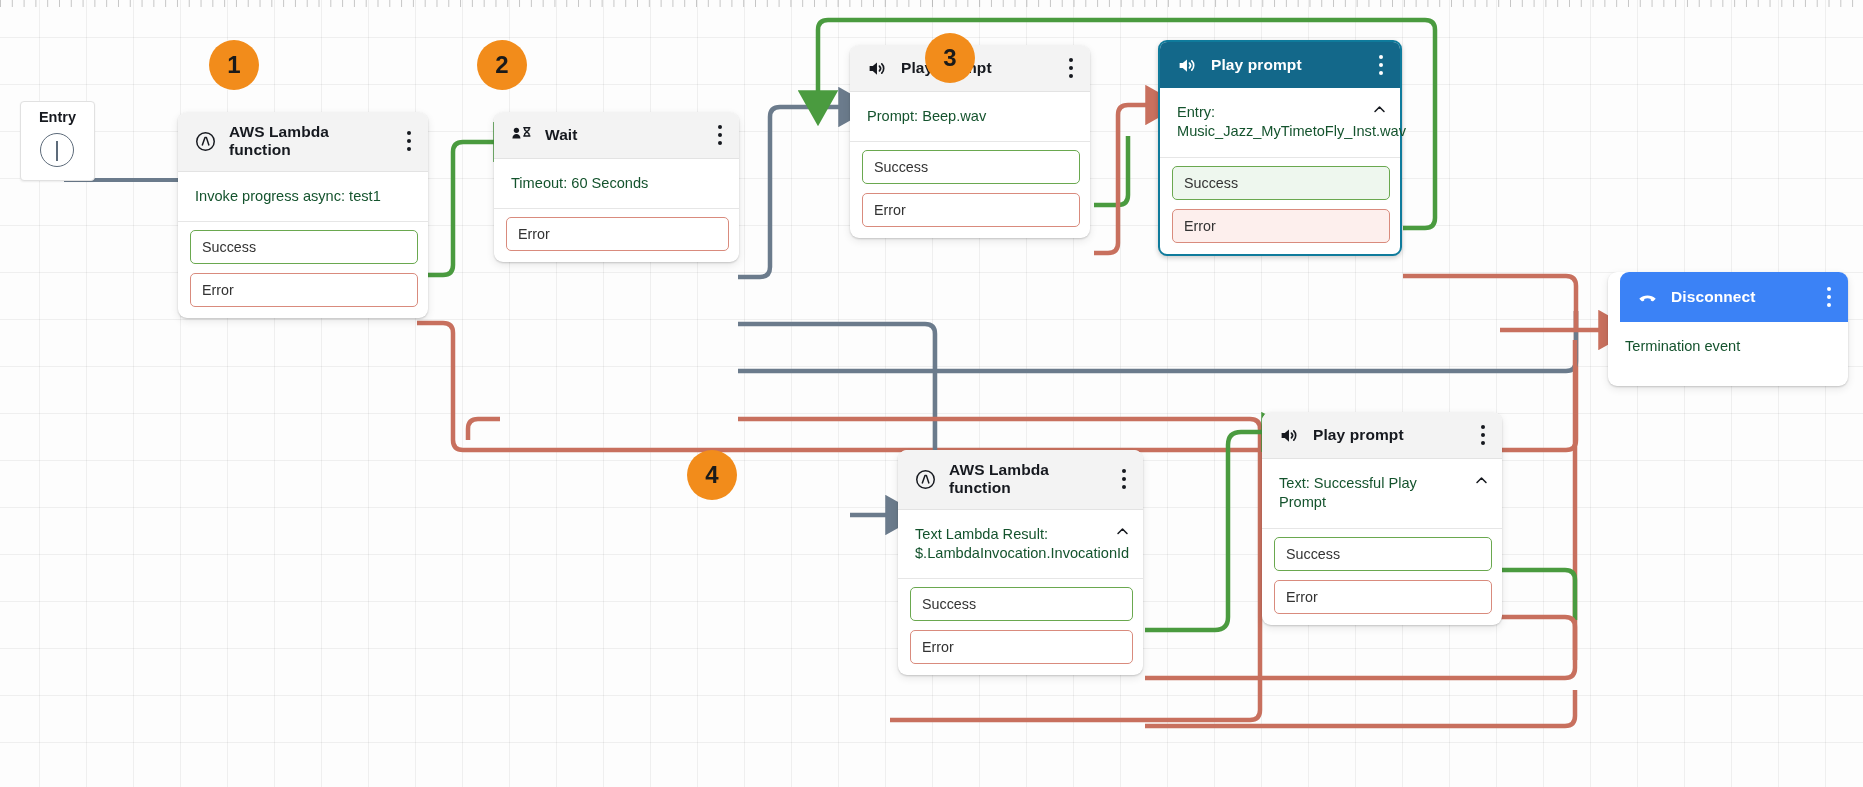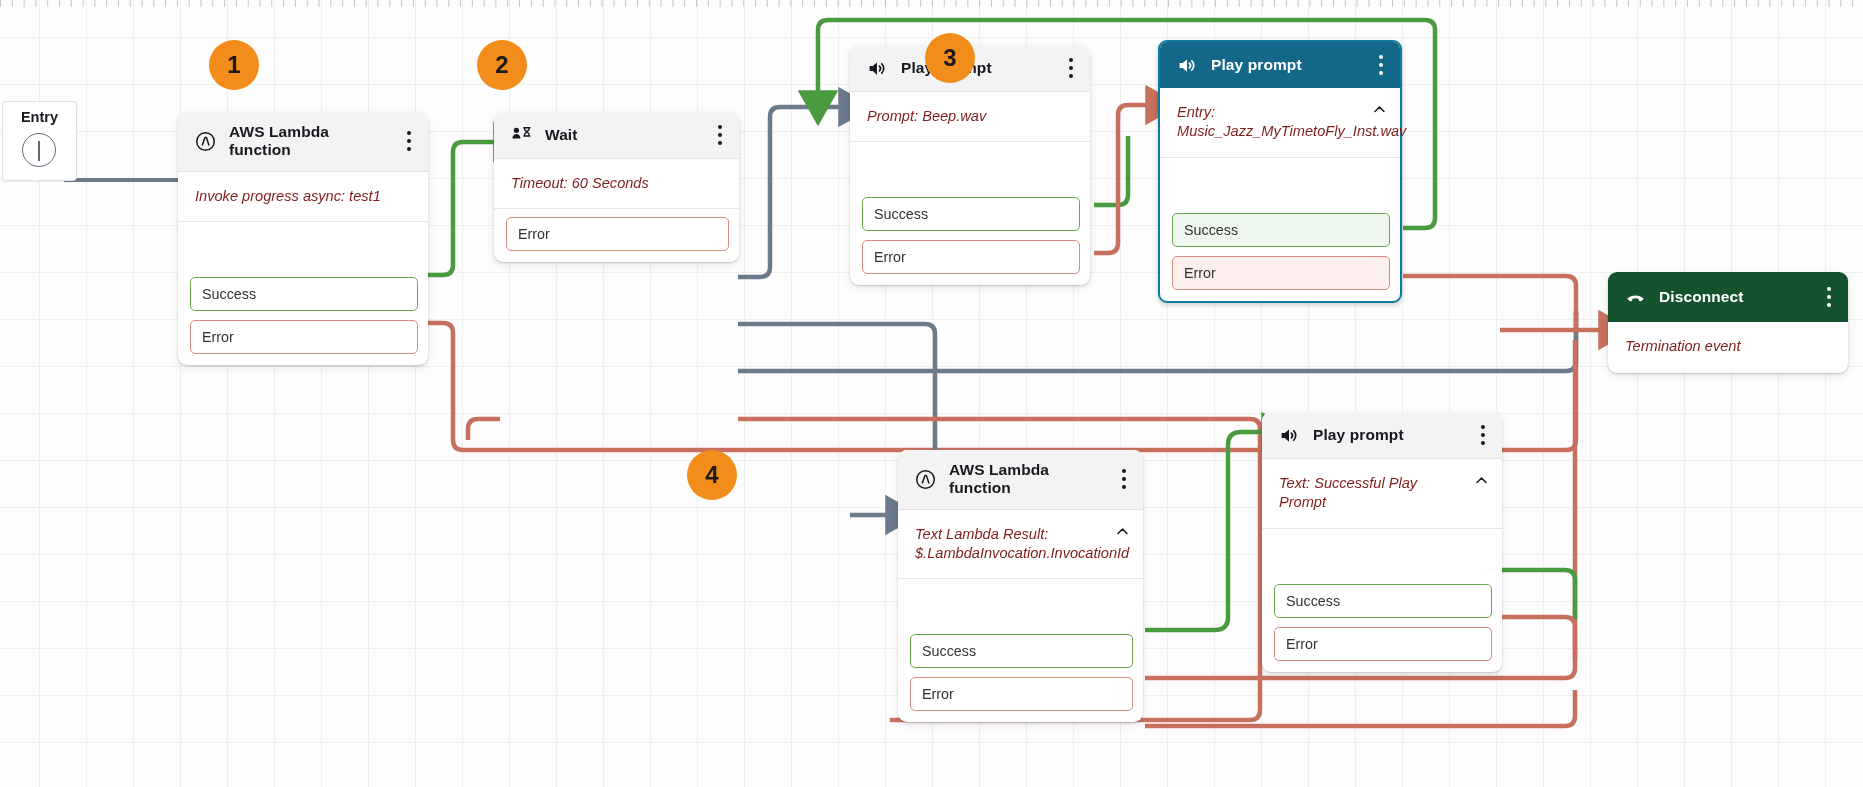--- a/index.html
+++ b/index.html
@@ -46,56 +46,55 @@
     font-size:15.5px;font-weight:bold;color:#16191f;line-height:1.18;
     flex:1;letter-spacing:.1px;
   }
   .kebab{
     width:4px;display:flex;flex-direction:column;gap:4px;align-items:center;
     padding:2px 4px;cursor:pointer;
   }
   .kebab i{display:block;width:4px;height:4px;border-radius:50%;background:#16191f;}
   .node .body{
     padding:15px 17px 15px 17px;
-    font-size:14.6px;color:#7f1d1d;line-height:1.33;
+    font-size:14.6px;color:#14532d;line-height:1.33;
     border-bottom:1px solid #e6e6e6;
     position:relative;
-    font-style:italic;
   }
   .node .body .chev{
     position:absolute;right:14px;top:15px;
     width:13px;height:13px;color:#333;
   }
   .node .ports{padding:8px 10px 11px 12px;display:flex;flex-direction:column;gap:9px;}
   .port{
     font-size:14.3px;color:#333;
     border:1px solid #b9b9b9;border-radius:5px;
     padding:7px 11px;background:#fff;
     height:18px;line-height:18px;box-sizing:content-box;
   }
-  .port.ok{border-color:#6aa84f;margin-top:47px;}
+  .port.ok{border-color:#6aa84f;}
   .port.err{border-color:#d98b7d;}
 
   
   .node.selected{border:2px solid #0f7b9c;box-shadow:0 2px 5px rgba(0,0,0,.2);}
   .node.selected .hdr{background:#13688a;border-bottom:none;border-radius:7px 7px 0 0;}
   .node.selected .hdr .ttl{color:#ffffff;}
   .node.selected .kebab i{background:#ffffff;}
   .node.selected .port.ok{background:#eef7ee;}
   .node.selected .port.err{background:#fdefed;}
 
   
-  .node.dark .hdr{background:#14532d;border-bottom:none;border-radius:9px 9px 0 0;padding:13px 13px 13px 17px;}
+  .node.dark .hdr{background:#3b82f6;border-bottom:none;border-radius:9px 9px 0 0;padding:13px 13px 13px 17px;margin-left:12px;}
   .node.dark .hdr .ttl{color:#ffffff;}
   .node.dark .kebab i{background:#ffffff;}
   .node.dark .body{border-bottom:none;}
 
   
   #entry{
-    position:absolute;left:2px;top:101px;width:73px;height:78px;
+    position:absolute;left:20px;top:101px;width:73px;height:78px;
     background:#fff;border:1px solid #e1e1e1;border-radius:4px;
     box-shadow:0 1px 2px rgba(0,0,0,.07);
     z-index:5;
   }
   #entry .lbl{font-size:14.5px;font-weight:bold;color:#16191f;text-align:center;padding-top:7px;}
   #entry .circ{
     position:absolute;left:19px;top:31px;width:34px;height:34px;border-radius:50%;
     border:1.6px solid #5d6b7a;box-sizing:border-box;
   }
   #entry .circ:after{content:"";position:absolute;left:15px;top:7px;width:2px;height:20px;background:#5d6b7a;}
@@ -273,21 +272,21 @@
       <svg class="ico" viewBox="0 0 24 24">
         <path d="M2.6 13.4c5.2-5 13.6-5 18.8 0 l-2.6 2.6 c-1 .9-2.1.2-3-.5 l-.1-1.9 c-2.4-1-4.9-1-7.4 0 l-.1 1.9 c-.9.7-2 1.4-3 .5 z" fill="#ffffff"></path>
       </svg>
       <div class="ttl">Disconnect</div>
       <div class="kebab">
           <i></i>
           <i></i>
           <i></i>
         </div>
     </div>
-    <div class="body" style="border-bottom:none;padding-bottom:17px">Termination event</div>
+    <div class="body" style="border-bottom:none;padding-bottom:30px">Termination event</div>
   </div>
 
   <div class="node" style="left:898px;top:450px;width:245px">
     <div class="hdr">
       <svg class="ico" viewBox="0 0 24 24">
         <circle cx="12" cy="12" r="10" fill="none" stroke="#16191f" stroke-width="1.7"></circle>
         <path d="M8.2 16.6 L11.4 7.3 L13 7.3 L16 16.6" fill="none" stroke="#16191f" stroke-width="1.7" stroke-linejoin="round"></path>
       </svg>
       <div class="ttl">AWS Lambda function</div>
       <div class="kebab">

